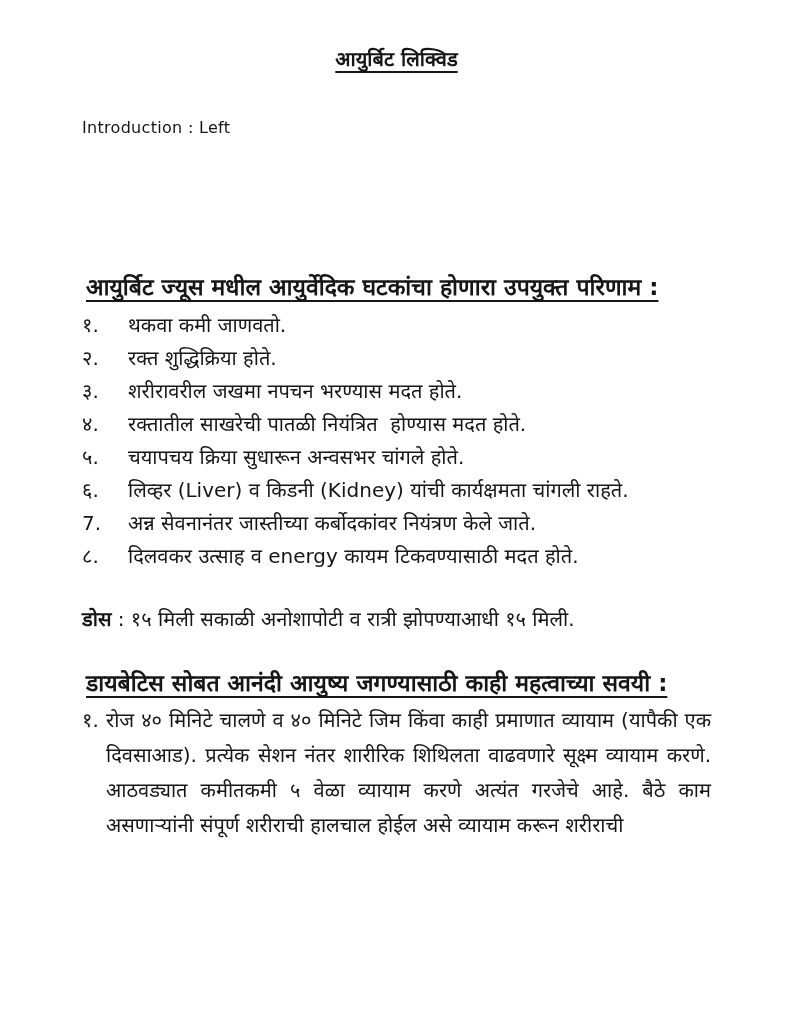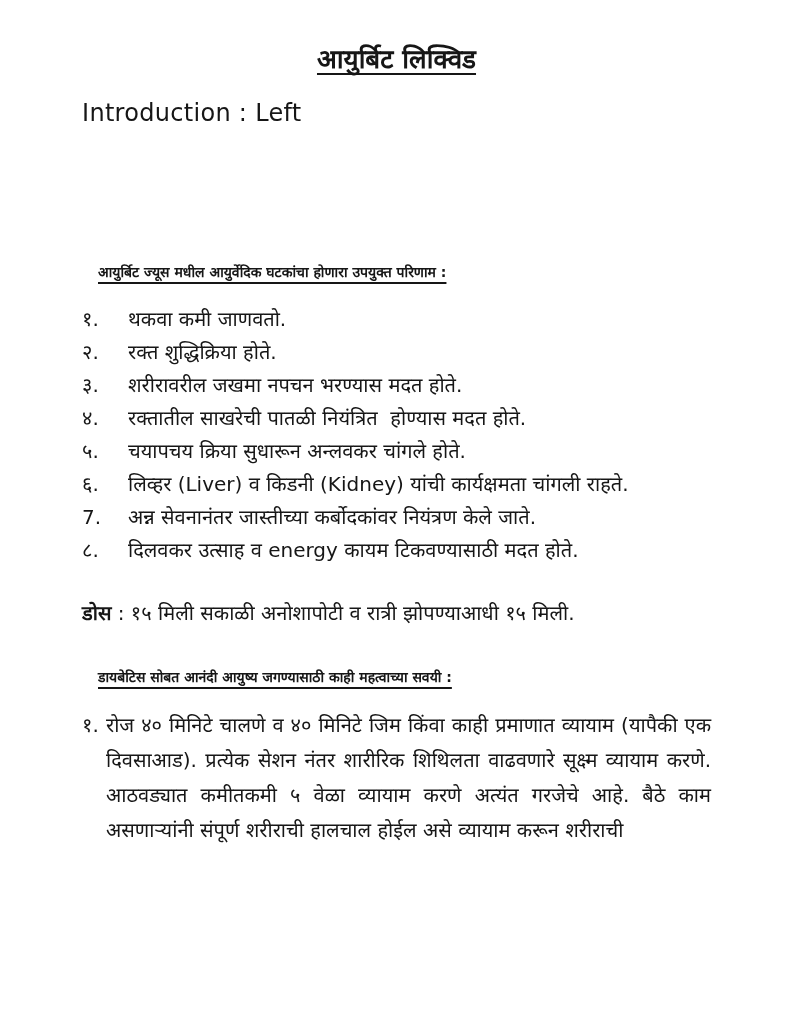--- a/index.html
+++ b/index.html
@@ -12,39 +12,39 @@
     box-sizing: border-box;
     padding: 44px 80px 0 82px;
     font-family: "DejaVu Sans", sans-serif;
     color: #161616;
     font-size: 20px;
     overflow: hidden;
   }
   .doc-title {
     margin: 0;
     text-align: center;
-    font-size: 26px;
+    font-size: 20px;
     font-weight: bold;
     line-height: 30px;
   }
   .doc-title .u {
     text-decoration: underline;
     text-underline-offset: 5px;
     text-decoration-skip-ink: none;
     text-decoration-thickness: 2px;
   }
   .intro {
-    margin-top: 25px;
+    margin-top: 40px;
     line-height: 28px;
-    font-size: 24px;
+    font-size: 16px;
     letter-spacing: 0.3px;
   }
   .sec-heading {
-    margin: 16px;
-    font-size: 14px;
+    margin: 4px;
+    font-size: 23px;
     font-weight: bold;
     line-height: 30px;
   }
   .sec-heading .u {
     text-decoration: underline;
     text-underline-offset: 5px;
     text-decoration-skip-ink: none;
     text-decoration-thickness: 2px;
   }
   .heading1 { margin-top: 130px; }
@@ -111,21 +111,21 @@
     <div class="benefit-item">
       <span class="marker-col">३.</span>
       <span class="item-text">शरीरावरील जखमा नपचन भरण्यास मदत होते.</span>
     </div>
     <div class="benefit-item">
       <span class="marker-col">४.</span>
       <span class="item-text">रक्तातील साखरेची पातळी नियंत्रित  होण्यास मदत होते.</span>
     </div>
     <div class="benefit-item">
       <span class="marker-col">५.</span>
-      <span class="item-text">चयापचय क्रिया सुधारून अन्लवकर चांगले होते.</span>
+      <span class="item-text">चयापचय क्रिया सुधारून अन्वसभर चांगले होते.</span>
     </div>
     <div class="benefit-item">
       <span class="marker-col">६.</span>
       <span class="item-text">लिव्हर (Liver) व किडनी (Kidney) यांची कार्यक्षमता चांगली राहते.</span>
     </div>
     <div class="benefit-item">
       <span class="marker-col">7.</span>
       <span class="item-text">अन्न सेवनानंतर जास्तीच्या कर्बोदकांवर नियंत्रण केले जाते.</span>
     </div>
     <div class="benefit-item">

